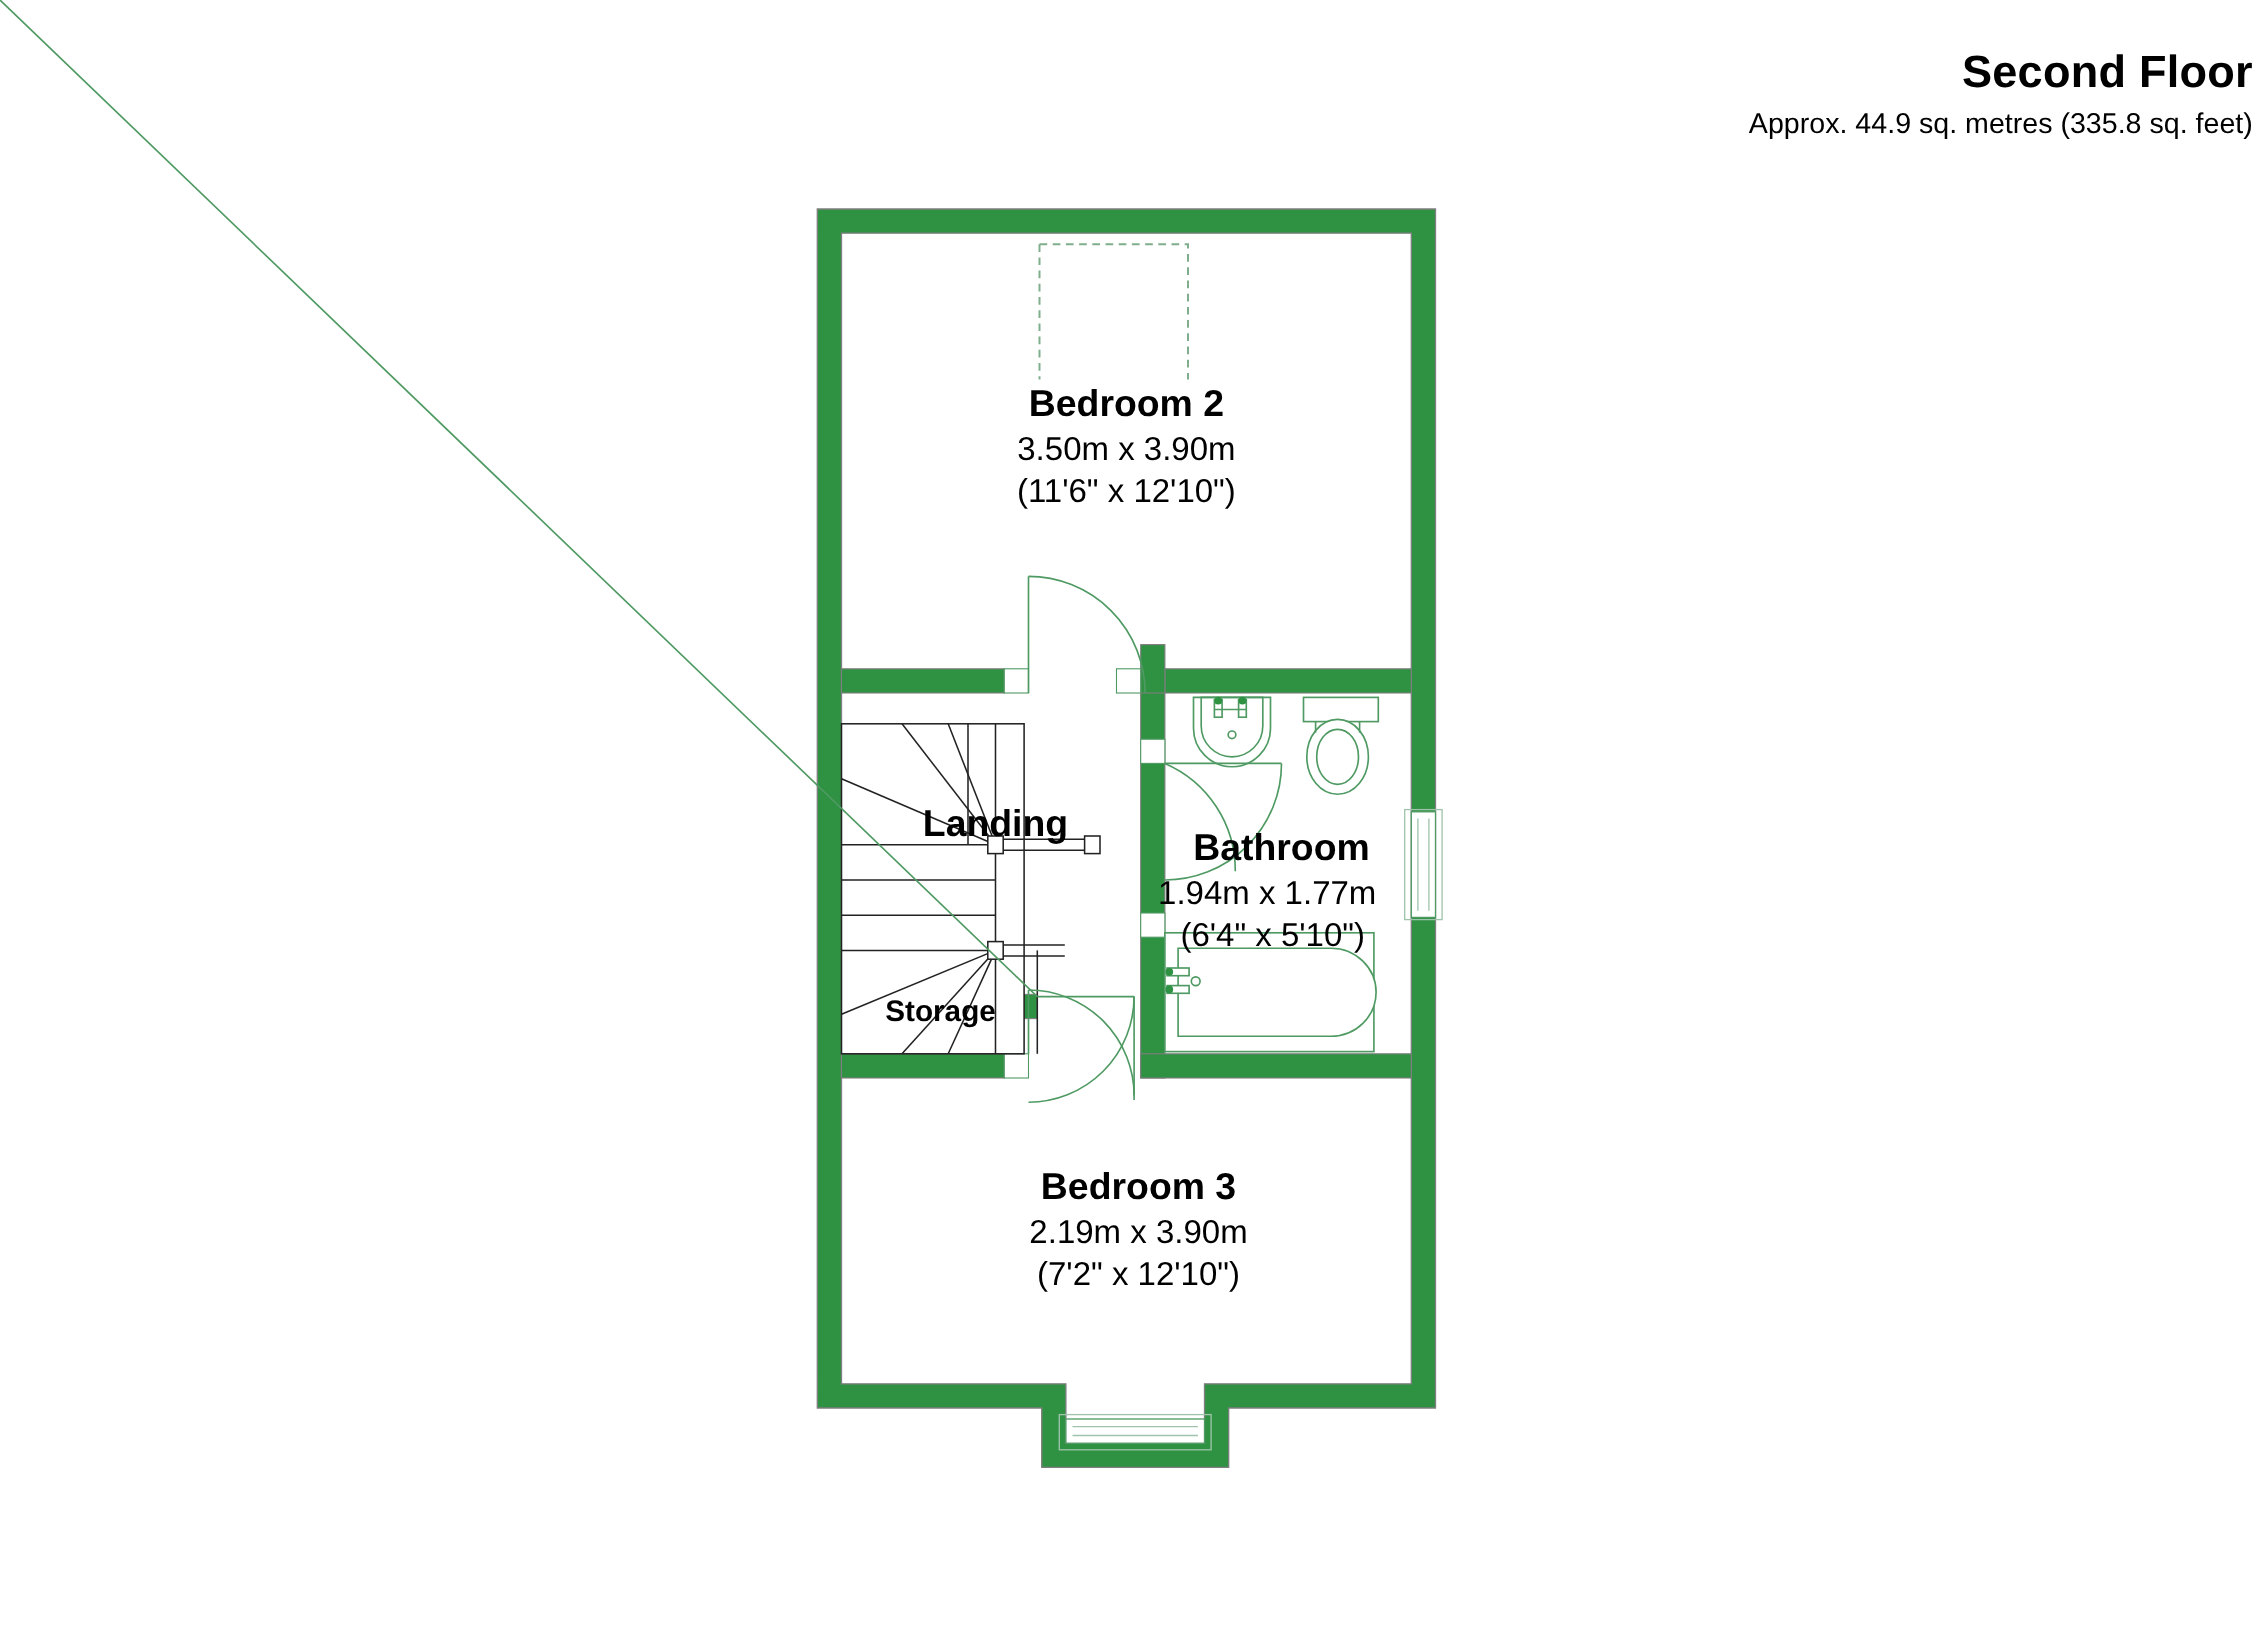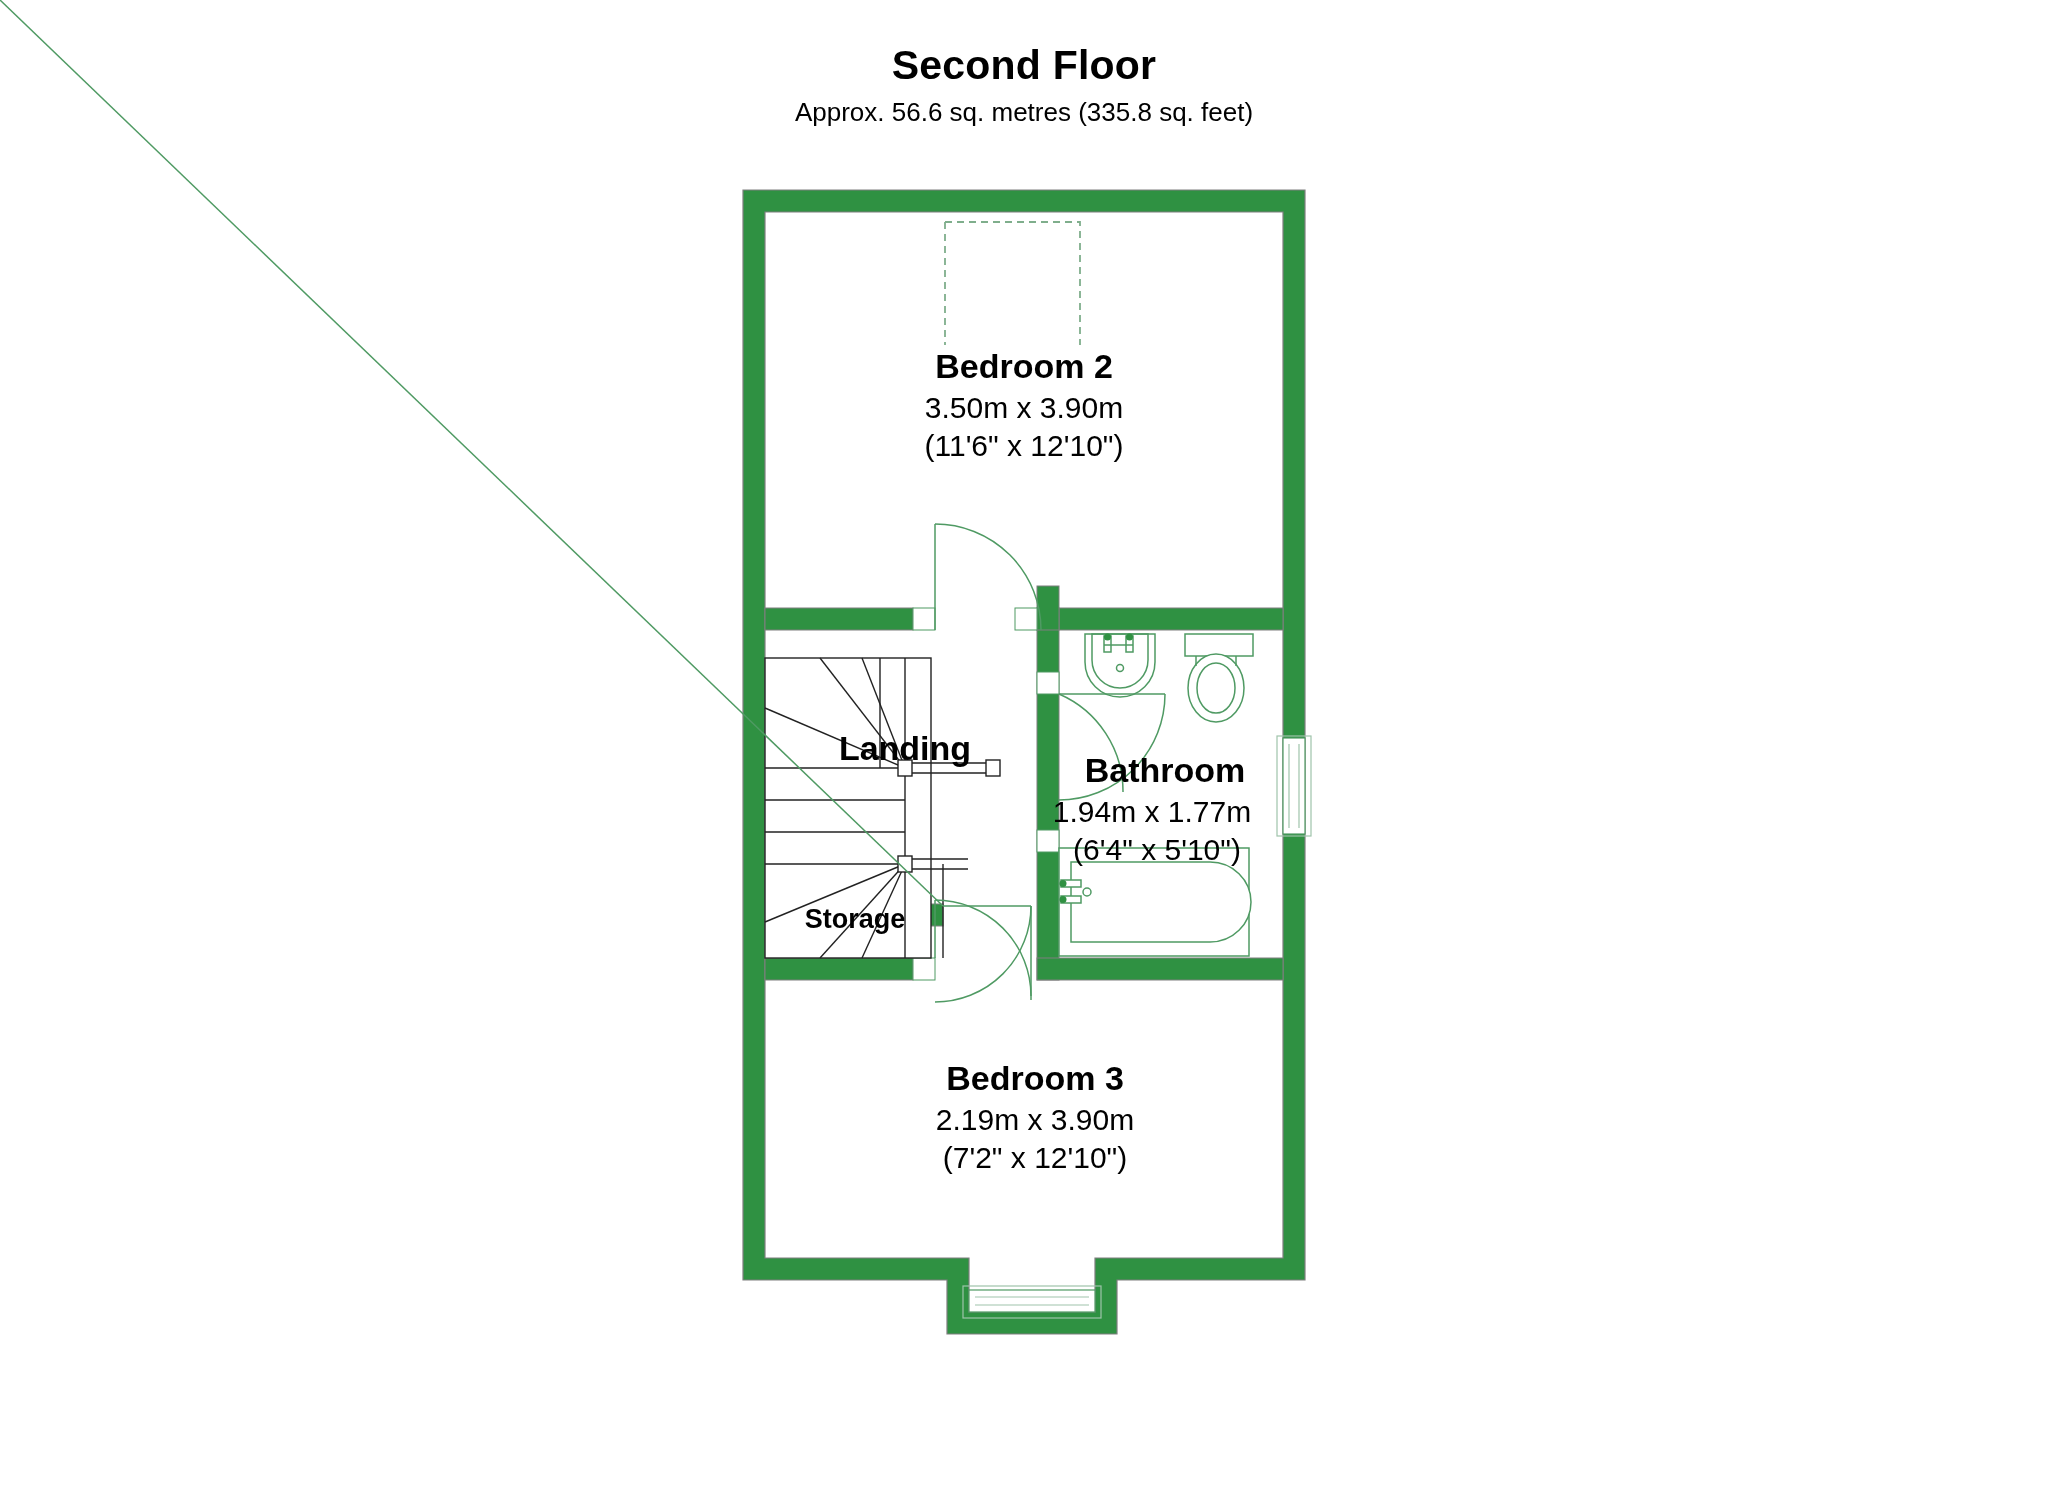--- a/index.html
+++ b/index.html
@@ -21,21 +21,21 @@
     left: 0;
     top: 0;
     width: 2048px;
     height: 1489px;
   }
   .plan-header {
     position: absolute;
     left: 0;
     top: 44px;
     width: 2048px;
-    text-align: center;
+    text-align: right;
   }
   .plan-title {
     font-size: 41px;
     font-weight: bold;
     letter-spacing: 0.2px;
     line-height: 1.05;
     margin: 0;
   }
   .plan-subtitle {
     font-size: 26px;
@@ -65,21 +65,21 @@
   .t27 { font-size: 27px; }
   .t30 { font-size: 30px; }
 </style>
 </head>
 <body>
 
 <div id="floorplan-root">
 
   <div class="plan-header">
     <div class="plan-title">Second Floor</div>
-    <div class="plan-subtitle">Approx. 56.6 sq. metres (335.8 sq. feet)</div>
+    <div class="plan-subtitle">Approx. 44.9 sq. metres (335.8 sq. feet)</div>
   </div>
 
   <svg id="plan-svg" viewBox="0 0 2048 1489" xmlns="http://www.w3.org/2000/svg">
 
     <g>
 
       <path fill="#2f9142" stroke="#7f7f7f" stroke-width="1.2" fill-rule="evenodd" d="M 743,190
                L 1305,190
                L 1305,1280
                L 1117,1280

